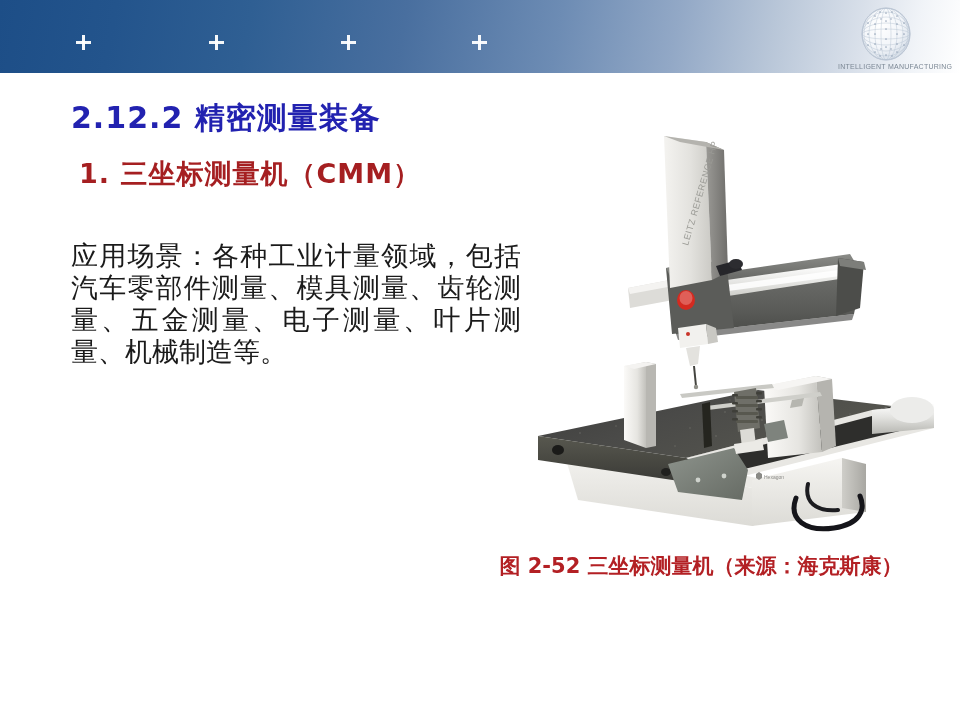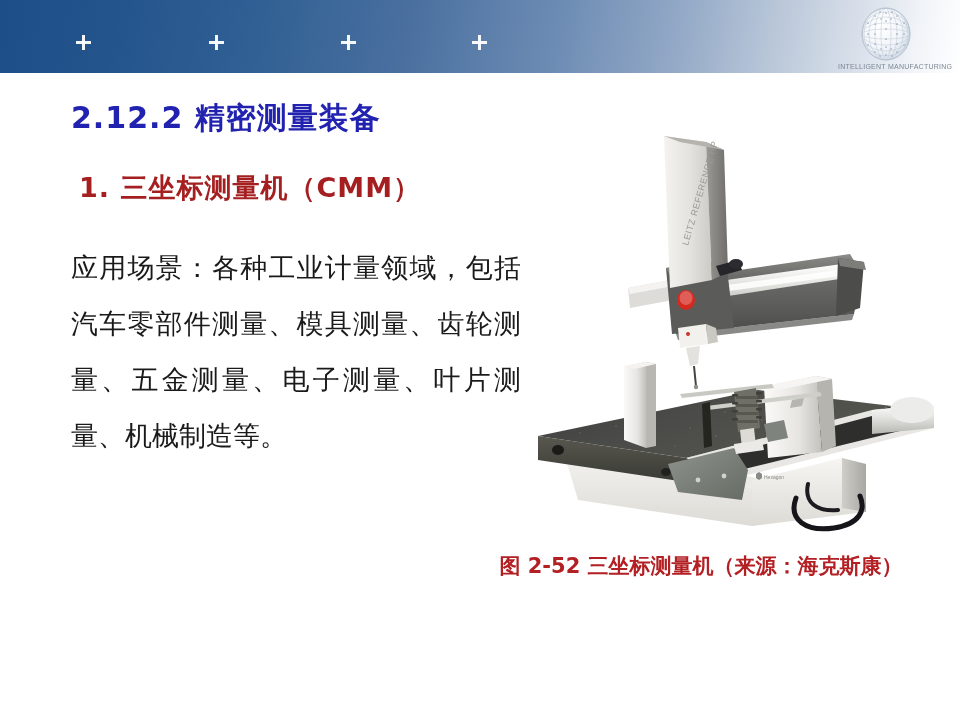--- a/index.html
+++ b/index.html
@@ -89,35 +89,35 @@
     font-size: 30px;
     font-weight: bold;
     color: #2222b0;
     letter-spacing: 1px;
     font-family: "DejaVu Sans", "Liberation Sans", sans-serif;
     white-space: nowrap;
   }
   #sub-title {
     position: absolute;
     left: 79px;
-    top: 170px;
+    top: 156px;
     font-size: 27px;
     font-weight: bold;
     color: #a51f21;
     letter-spacing: 1px;
     font-family: "DejaVu Sans", "Liberation Sans", sans-serif;
     white-space: nowrap;
   }
   #body-paragraph {
     position: absolute;
     left: 71px;
     top: 240px;
     width: 450px;
     font-size: 27px;
-    line-height: 56px;
+    line-height: 32px;
     color: #1a1a1a;
     font-family: "DejaVu Sans", "Liberation Sans", sans-serif;
     letter-spacing: 0px;
     text-align: justify;
     text-justify: inter-character;
   }
   #figure-caption {
     position: absolute;
     left: 436px;
     top: 552px;

